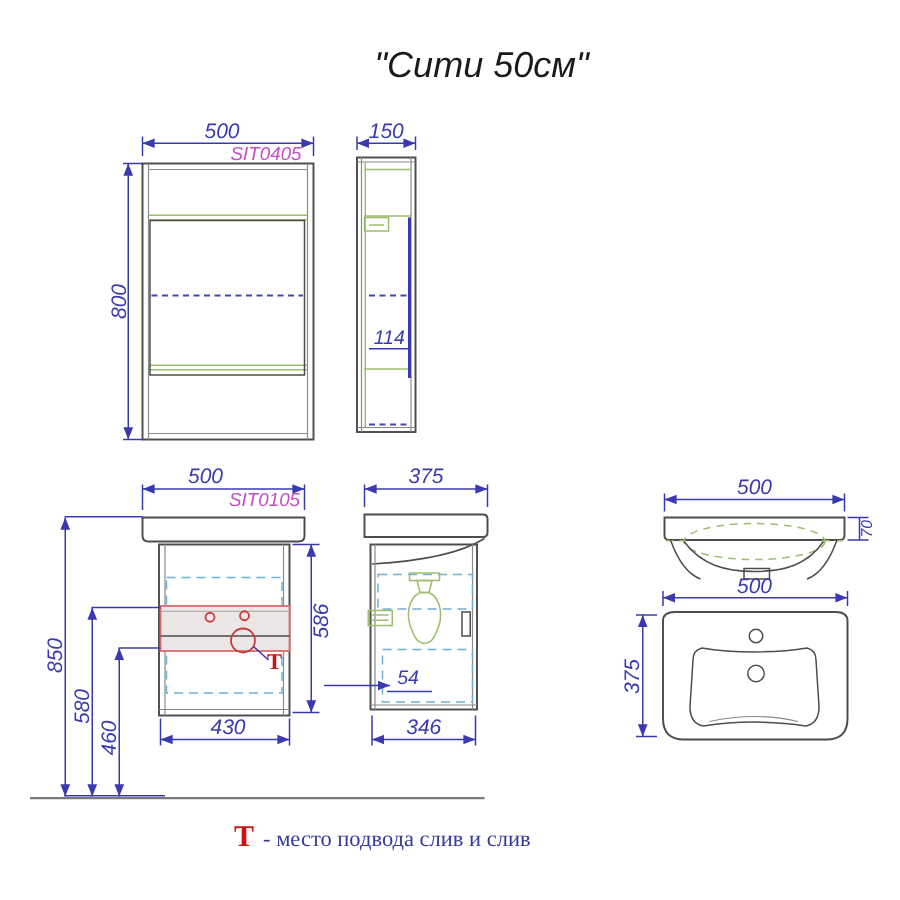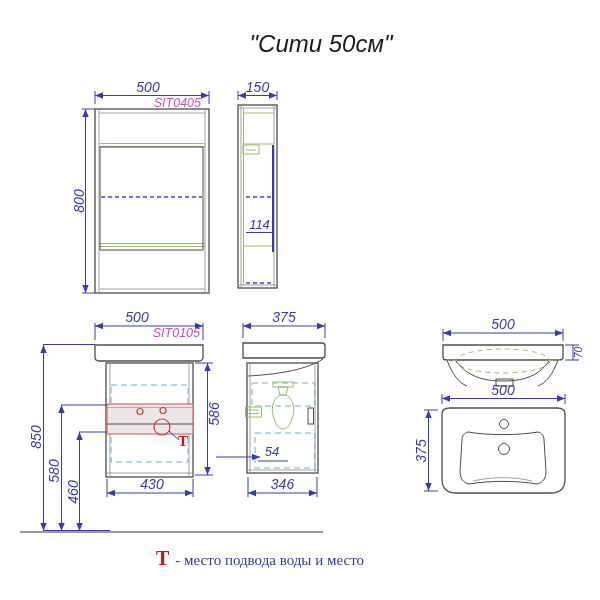--- a/index.html
+++ b/index.html
@@ -204,16 +204,16 @@
 
       <line x1="438" y1="410" x2="424" y2="410" class="dimln"></line>
       <line x1="438" y1="491" x2="424" y2="491" class="dimln"></line>
       <line x1="428.5" y1="410" x2="428.5" y2="491" class="dimln" marker-start="url(#arr)" marker-end="url(#arr)"></line>
       <text x="422" y="455" text-anchor="middle" transform="rotate(-90 422 451)" class="dim">375</text>
     </g>
   </svg>
 
   <div class="legend">
     <span class="legend-t">Т</span>
-    <span class="legend-text">- место подвода воды и место</span>
+    <span class="legend-text">- место подвода слив и слив</span>
   </div>
 
 </div>
 
 </body></html>

